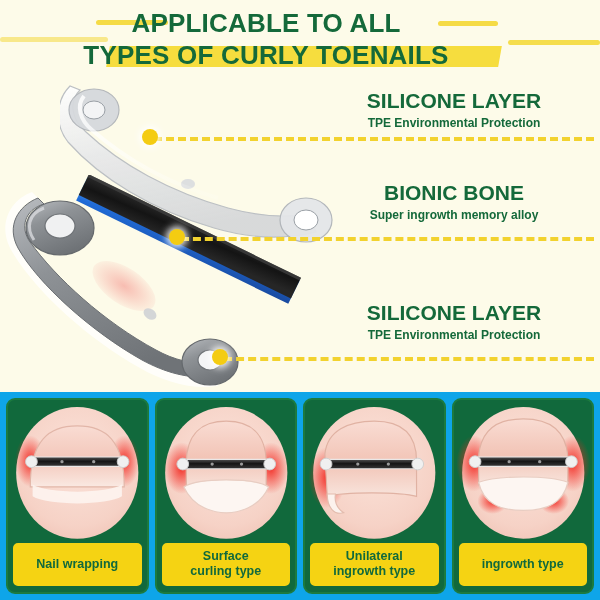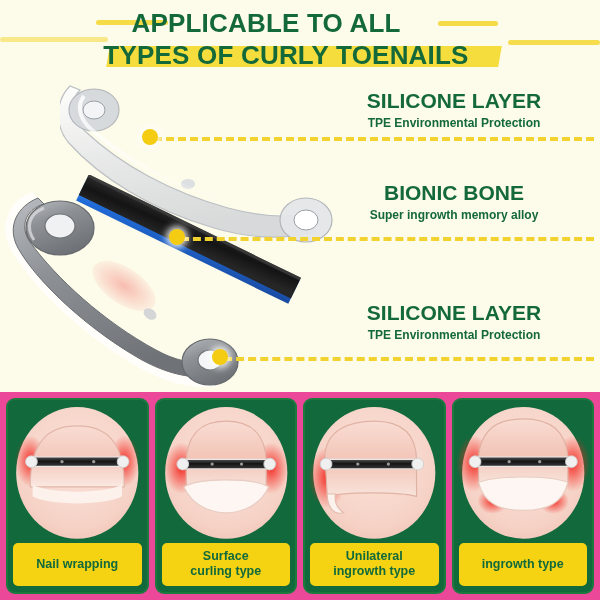--- a/index.html
+++ b/index.html
@@ -42,21 +42,20 @@
   }
   .head-line-1 {
     top: 8px;
     font-size: 26px;
     line-height: 30px;
   }
   .head-line-2 {
     top: 40px;
     font-size: 26px;
     line-height: 30px;
-    margin-left: 20px;
   }
   .hl-highlight {
     position: absolute;
     left: 108px;
     top: 46px;
     width: 392px;
     height: 21px;
     background: #f6dd3e;
     transform: skewX(-10deg);
     z-index: -1;
@@ -155,21 +154,21 @@
     z-index: 9;
   }
 
   
   .bottom {
     position: absolute;
     left: 0;
     top: 392px;
     width: 600px;
     height: 208px;
-    background: #ec4899;
+    background: #0ea5e9;
   }
   .cards {
     position: absolute;
     left: 6px;
     top: 6px;
     width: 588px;
     height: 196px;
     display: flex;
     gap: 6px;
   }

